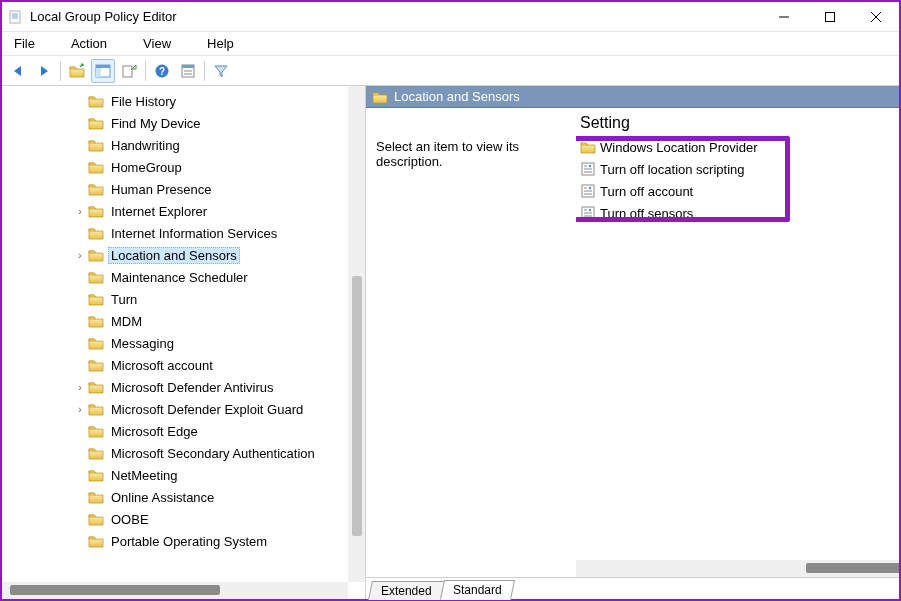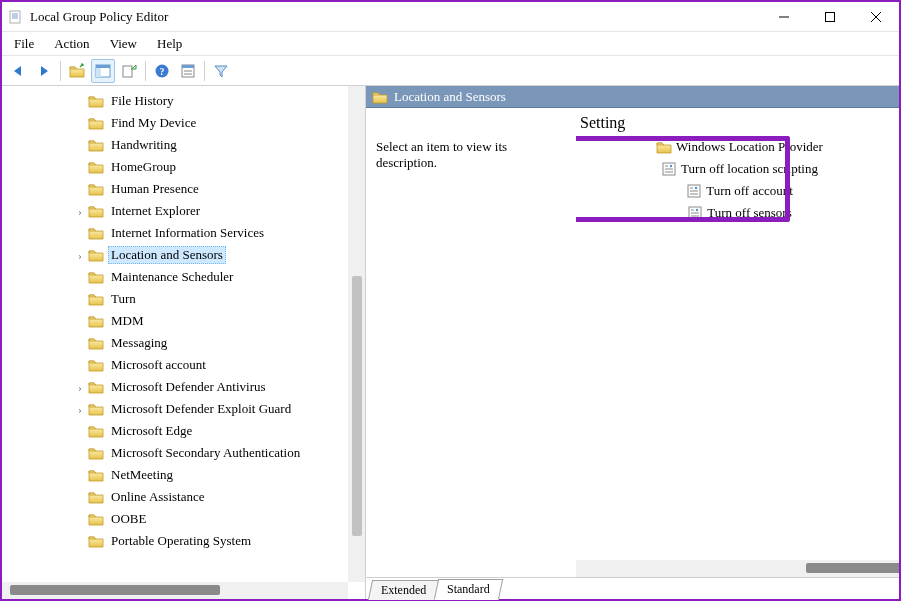--- a/index.html
+++ b/index.html
@@ -1,30 +1,30 @@
 <!DOCTYPE html>
 <html><head>
 <meta charset="utf-8">
 <style>
   * { box-sizing: border-box; }
   html, body { margin:0; padding:0; font-family: "Segoe UI", Tahoma, sans-serif; font-size:13px; color:#000; }
   .window {
     width:901px; height:601px; border:2px solid #8b1dbf;
-    display:flex; flex-direction:column; background:#fff;font-family:Liberation Serif, serif;
+    display:flex; flex-direction:column; background:#fff;
   }
   .titlebar {
     height:30px; display:flex; align-items:center; padding:0 0 0 6px;
     background:#fff; border-bottom:1px solid #e5e5e5;
   }
   .titlebar .app-icon { width:16px; height:16px; margin-right:6px; }
   .titlebar .title { flex:0 0 auto; font-size:13px; }
   .titlebar .spacer { flex:1; }
   .winbtn { width:46px; height:30px; display:flex; align-items:center; justify-content:center; }
   .menubar {
-    height:24px; display:flex; align-items:center; gap:4px; padding:0 4px;
+    height:24px; display:flex; align-items:center; gap:20px; padding:0 4px;
     border-bottom:1px solid #e5e5e5; font-size:13px;
   }
   .menuitem { padding:2px 8px; }
   .toolbar {
     height:30px; display:flex; align-items:center; gap:2px; padding:2px 4px;
     border-bottom:1px solid #d0d0d0;
   }
   .tb-btn {
     width:24px; height:24px; display:flex; align-items:center; justify-content:center;
     border:1px solid transparent; border-radius:2px;
@@ -59,21 +59,21 @@
   }
   .right-pane { flex:1; display:flex; flex-direction:column; min-width:0; }
   .right-header {
     height:22px; background:#7a96b8; color:#fff; display:flex; align-items:center;
     padding-left:6px; gap:6px; border-bottom:1px solid #5f7a9a;
   }
   .right-body { flex:1; display:flex; min-height:0; position:relative; }
   .desc-col { width:210px; padding:10px 8px 8px 10px; font-size:13px;margin-top:21px; }
   .setting-col { flex:1; padding-top:6px; position:relative; overflow:hidden; }
   .col-header { font-size:16px; padding-left:4px; margin-bottom:4px; }
-  .setting-row { display:flex; align-items:center; height:22px; padding-left:4px; gap:4px;justify-content:center; }
+  .setting-row { display:flex; align-items:center; height:22px; padding-left:4px; gap:4px; }
   .setting-row .icon { width:16px; height:16px; flex-shrink:0; }
   .highlight-box {
     position:absolute; border:5px solid #8b1dbf; border-radius:2px; pointer-events:none;
   }
   .right-scroll-h {
     position:absolute; left:0; right:0; bottom:0; height:17px; background:#f0f0f0;
   }
   .right-scroll-h .thumb {
     height:10px; background:#8a8a8a; position:absolute; left:230px; top:3px; width:200px; border-radius:2px;
   }

